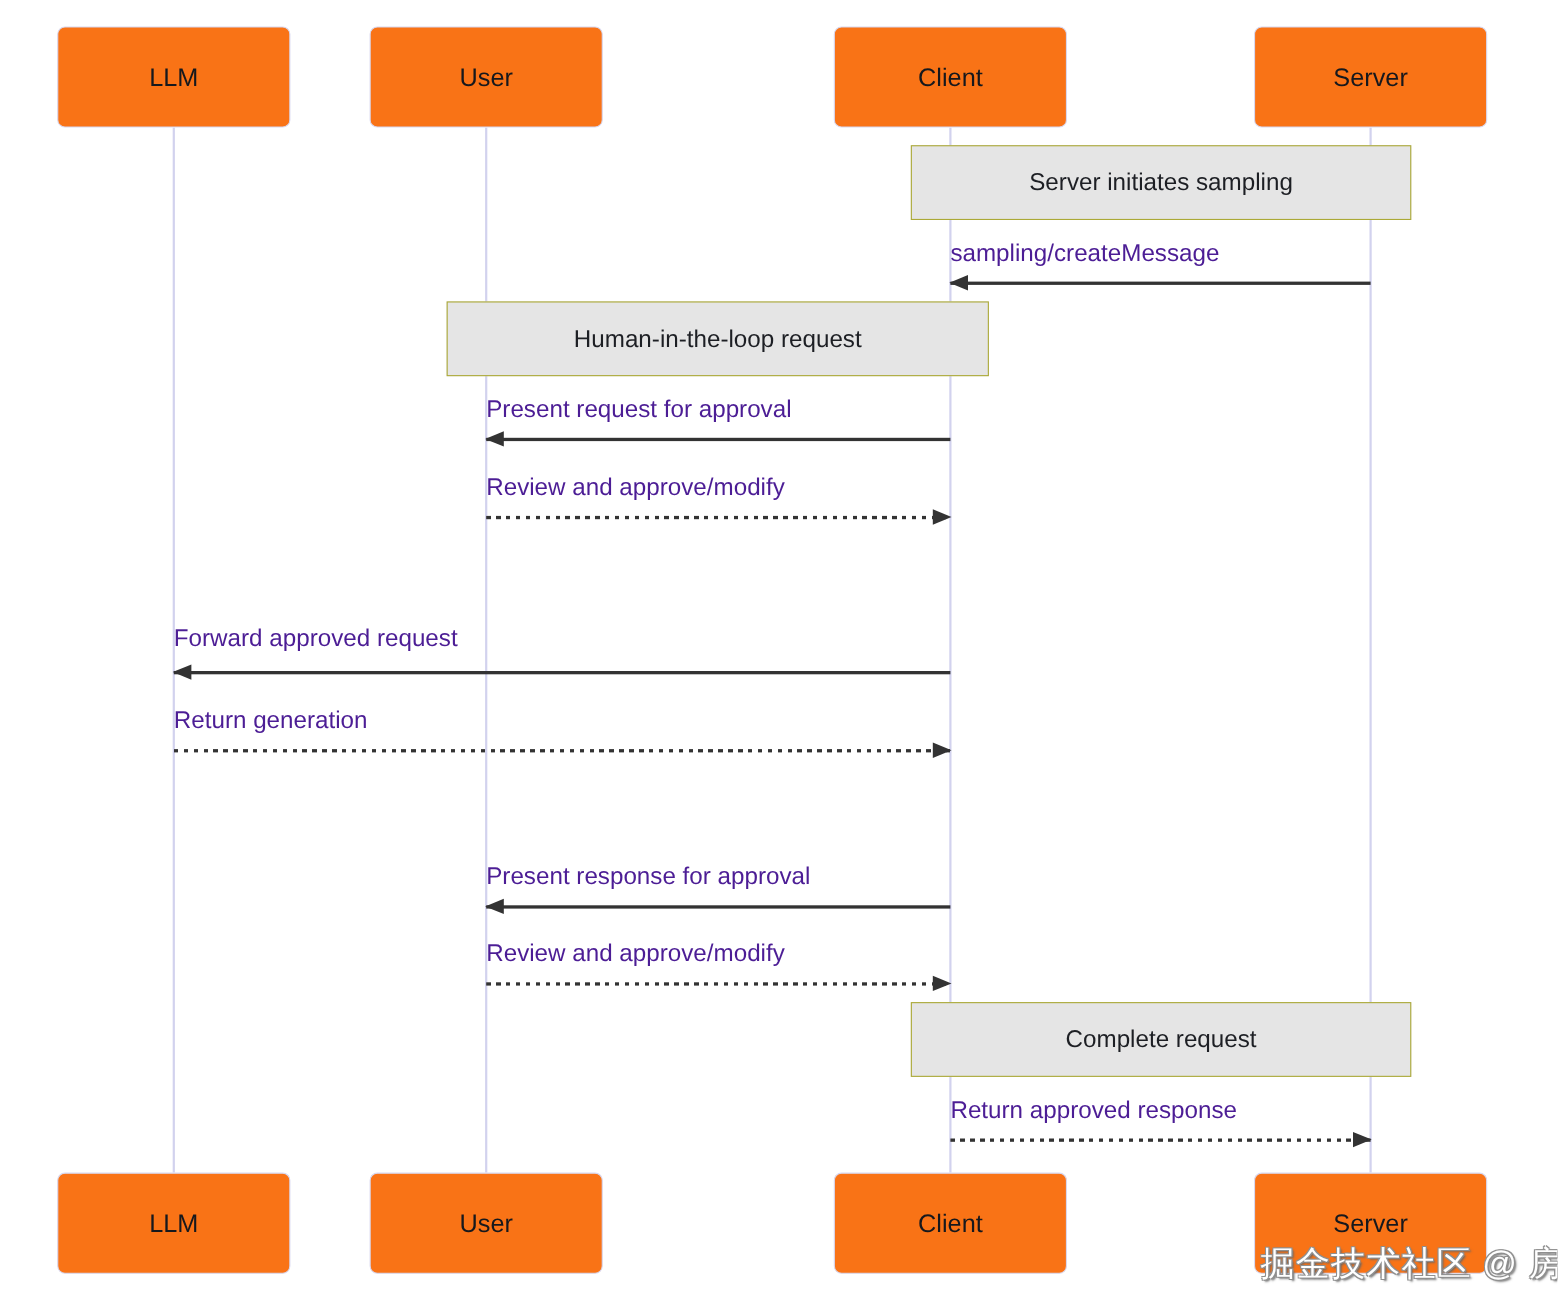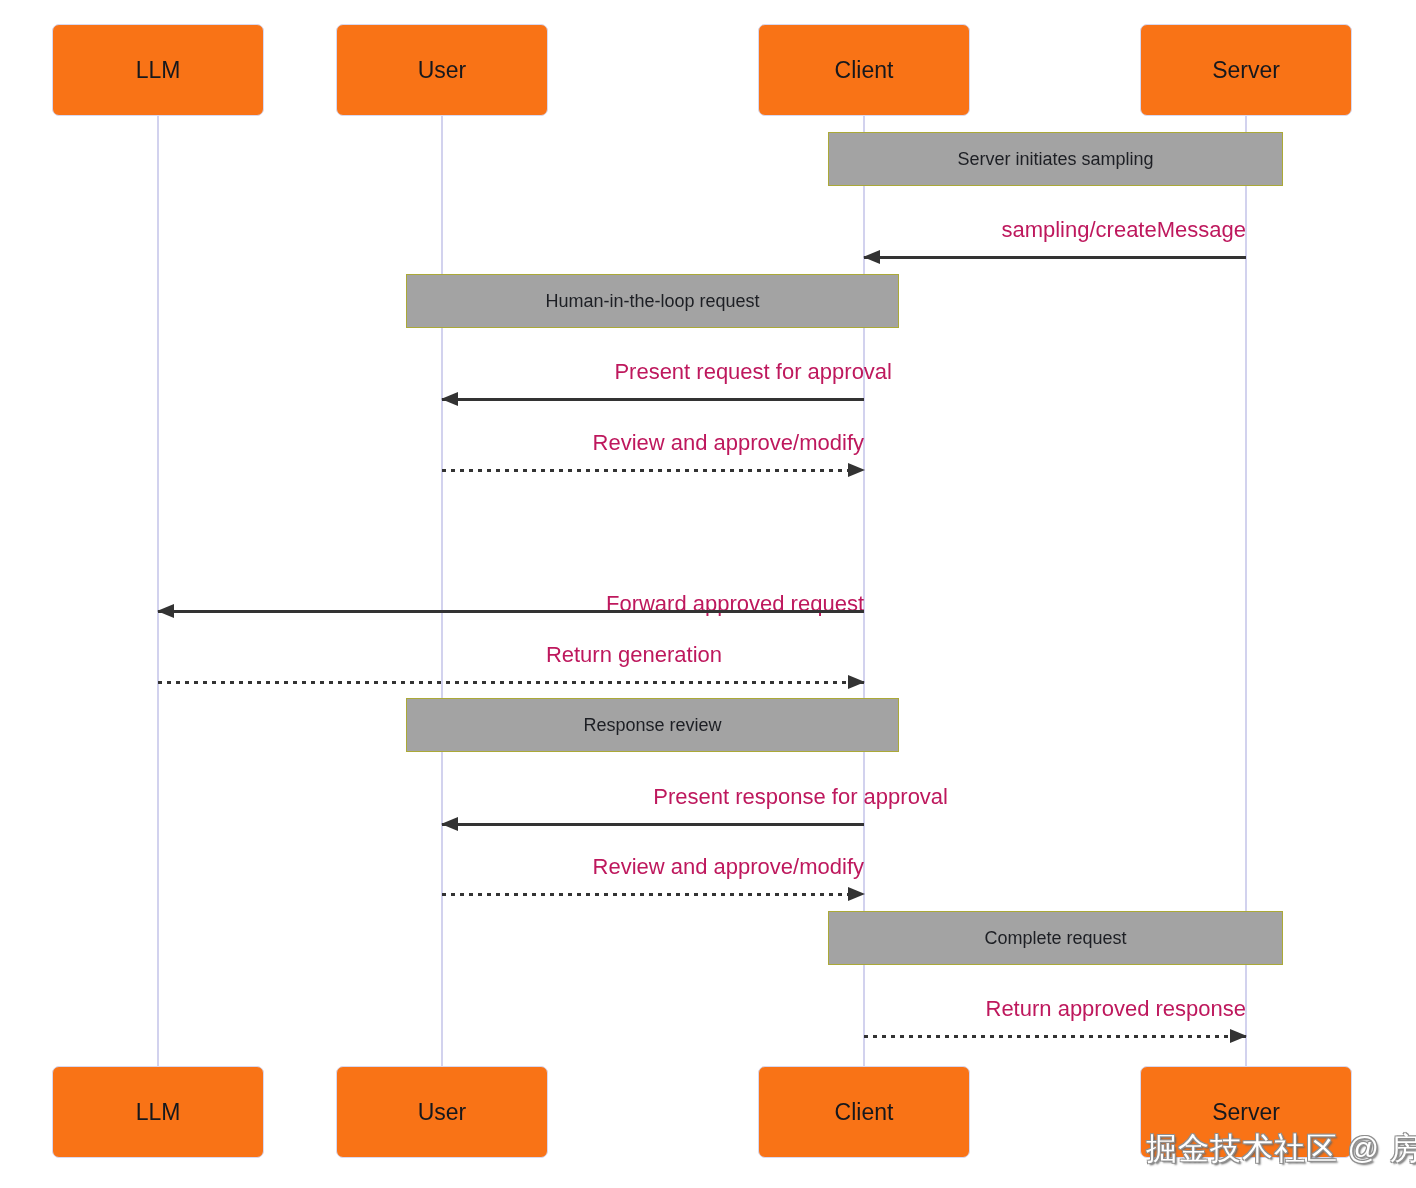--- a/index.html
+++ b/index.html
@@ -10,27 +10,27 @@
   .lifeline {
     position:absolute; top:116px; height:950px; width:2px; background:#D2D2EE;
   }
   .actor {
     position:absolute; width:212px; height:92px; box-sizing:border-box;
     background:#f97316; border:1px solid #D8D8F0; border-radius:7px;
     display:flex; align-items:center; justify-content:center;
     font-size:23px; color:#16181d;
   }
   .note {
-    position:absolute; height:54px; box-sizing:border-box;
-    background:#a3a3a3; border:1px solid #ABA937;
+    position:absolute; height:68px; box-sizing:border-box;
+    background:#e5e5e5; border:1px solid #ABA937;
     display:flex; align-items:center; justify-content:center;
-    font-size:18px; color:#1d1f24;
+    font-size:22px; color:#1d1f24;
   }
   .msg-label {
-    position:absolute; text-align:right; font-size:22px; color:#be185d;
+    position:absolute; text-align:left; font-size:22px; color:#4c1d95;
     line-height:28px;
   }
   .arrow { position:absolute; height:14px; }
   .arrow .line { position:absolute; top:6px; left:0; right:0; height:2.5px; }
   .arrow.solid .line { background:#333333; }
   .arrow.dashed .line {
     background:repeating-linear-gradient(90deg,#333333 0 4px,transparent 4px 9px);
   }
   .head {
     position:absolute; top:0; width:0; height:0;
@@ -101,35 +101,32 @@
     <span class="head left"></span>
   </div>
 
   <div class="msg-label" style="left:442px;top:429px;width:422px">Review and approve/modify</div>
   <div class="arrow dashed" style="left:442px;top:463px;width:422px">
     <span class="line"></span>
     <span class="head right"></span>
   </div>
 
 
-  <div class="msg-label" style="left:158px;top:590px;width:706px">Forward approved request</div>
+  <div class="msg-label" style="left:158px;top:566px;width:706px">Forward approved request</div>
   <div class="arrow solid" style="left:158px;top:604px;width:706px">
     <span class="line"></span>
     <span class="head left"></span>
   </div>
 
   <div class="msg-label" style="left:158px;top:641px;width:564px">Return generation</div>
   <div class="arrow dashed" style="left:158px;top:675px;width:706px">
     <span class="line"></span>
     <span class="head right"></span>
   </div>
 
-  <div class="note" style="left:406px;top:698px;width:493px">
-      <span>Response review</span>
-    </div>
 
   <div class="msg-label" style="left:442px;top:783px;width:506px">Present response for approval</div>
   <div class="arrow solid" style="left:442px;top:817px;width:422px">
     <span class="line"></span>
     <span class="head left"></span>
   </div>
 
   <div class="msg-label" style="left:442px;top:853px;width:422px">Review and approve/modify</div>
   <div class="arrow dashed" style="left:442px;top:887px;width:422px">
     <span class="line"></span>

